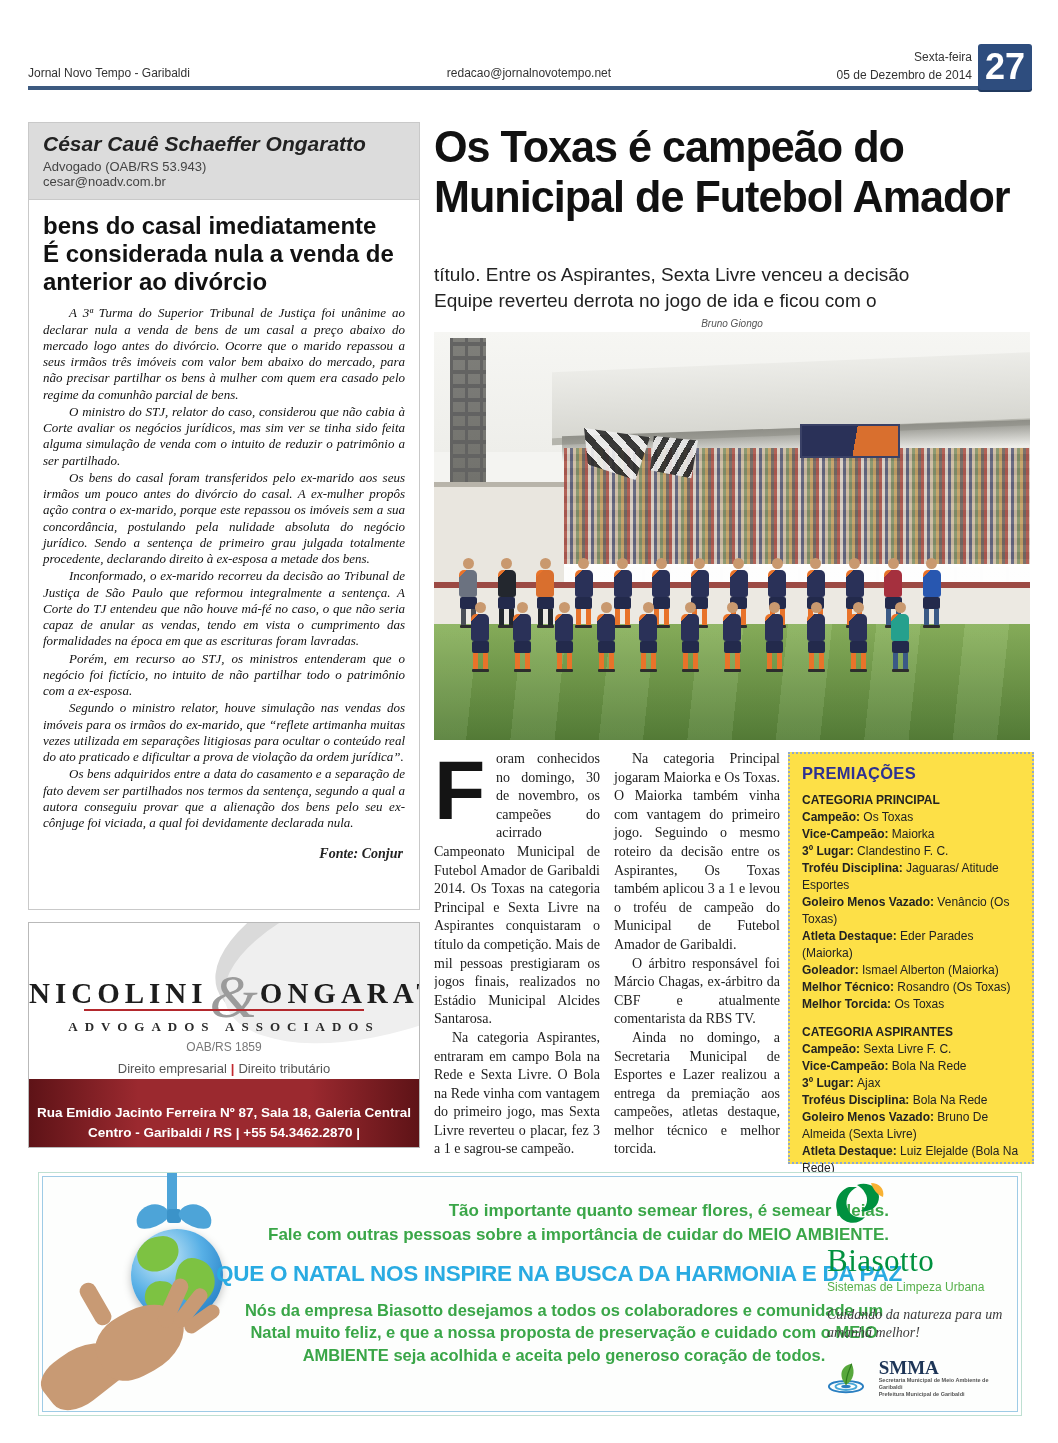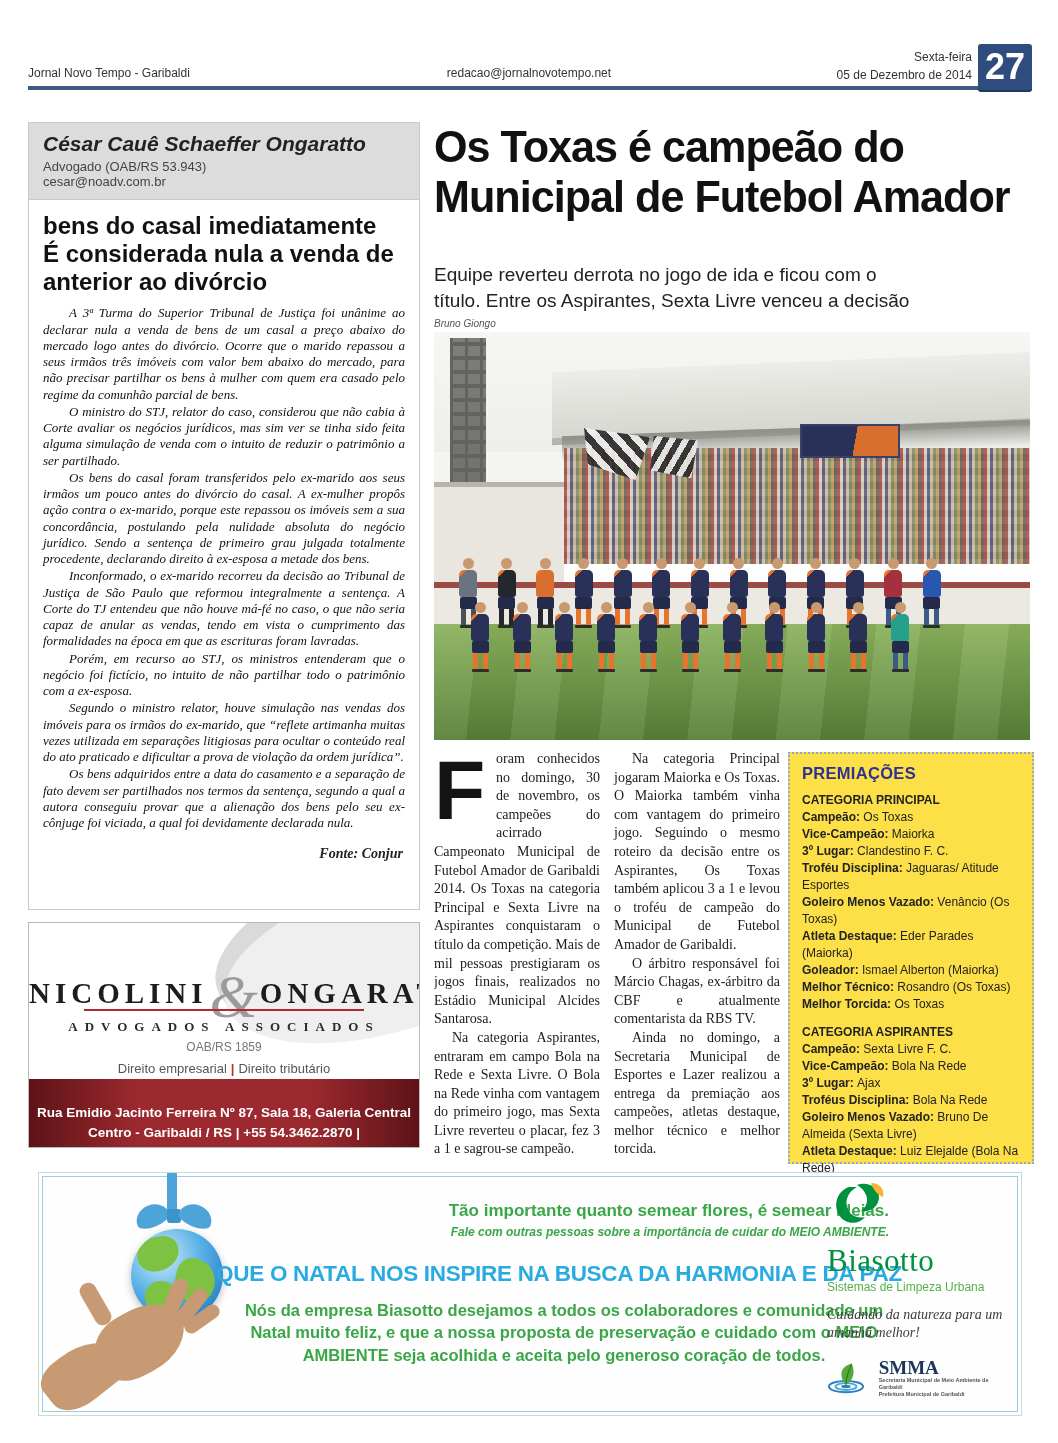--- a/index.html
+++ b/index.html
@@ -49,21 +49,21 @@
   .nic-services .sep{color:#c1272d;font-weight:bold;padding:0 4px;}
   .nic-bar{position:absolute;left:0;right:0;bottom:0;height:44px;
     background:linear-gradient(90deg,#5e1317,#9b292f 28%,#9b292f 72%,#5e1317);
     color:#fff;text-align:center;font-size:13.5px;font-weight:bold;line-height:1.45;padding-top:24px;}
 
   
   .mh{left:434px;top:122px;width:600px;color:#111;font-weight:bold;}
   .mh p{margin:0;font-size:44px;line-height:1.14;letter-spacing:-1px;transform:scaleX(.98);transform-origin:left;white-space:nowrap;}
   .msub{left:434px;top:262px;width:540px;font-size:19px;line-height:1.35;color:#222;}
   .msub p{margin:0;}
-  .mcredit{left:434px;top:318px;width:596px;text-align:left;font-size:10px;font-style:italic;color:#555;}
+  .mcredit{left:434px;top:318px;width:596px;text-align:center;font-size:10px;font-style:italic;color:#555;}
 
   
   .photo{left:434px;top:332px;width:596px;height:408px;background:#f4f4f1;overflow:hidden;}
   .p-sky{position:absolute;left:0;top:0;right:0;height:120px;background:linear-gradient(#f6f6f3,#eeeeea);}
   .p-tower{position:absolute;left:16px;top:6px;width:36px;height:190px;
     background:repeating-linear-gradient(0deg,#4a4a4a 0 4px,transparent 4px 14px),
                repeating-linear-gradient(90deg,#4a4a4a 0 3px,transparent 3px 15px),
                linear-gradient(#6b6b66,#575752);opacity:.85;}
   .p-leftwall{position:absolute;left:0;top:150px;width:138px;height:112px;background:#e9e6df;
     border-top:5px solid #b8b4aa;}
@@ -123,21 +123,21 @@
   .aw-sec{margin-bottom:12px;}
   .aw-sec-h{font-size:12px;font-weight:bold;margin-bottom:2px;}
   .aw-line{font-size:12px;line-height:17px;}
   .aw-line b{font-weight:bold;}
 
   
   .eco{left:38px;top:1172px;width:982px;height:242px;background:#fdfefd;
     border:1px solid #bfe0d2;box-shadow:inset 0 0 0 3px #fff, inset 0 0 0 4px #9ecbe6;}
   .eco-l1,.eco-l2{position:absolute;left:210px;width:640px;text-align:right;color:#3aa648;font-weight:bold;}
   .eco-l1{top:28px;font-size:17px;}
-  .eco-l2{top:52px;font-size:12px;font-style:italic;}
+  .eco-l2{top:52px;font-size:17px;}
   .eco-blue{position:absolute;left:170px;width:700px;top:88px;text-align:center;color:#29abe2;
     font-weight:bold;font-size:22.5px;letter-spacing:-.3px;}
   .eco-l4{position:absolute;left:200px;width:650px;top:126px;text-align:center;color:#3aa648;
     font-weight:bold;font-size:16.5px;line-height:1.35;}
   
   .ribbon{position:absolute;left:128px;top:0;width:10px;height:40px;background:#4da4d8;}
   .bow{position:absolute;left:96px;top:32px;width:78px;height:26px;}
   .bow:before,.bow:after{content:"";position:absolute;top:0;width:34px;height:22px;background:#4da4d8;
     border-radius:60% 60% 60% 60%/80% 80% 40% 40%;}
   .bow:before{left:0;transform:rotate(-22deg);}
@@ -224,22 +224,22 @@
     <div>Rua Emidio Jacinto Ferreira Nº 87, Sala 18, Galeria Central</div>
     <div>Centro - Garibaldi / RS | +55 54.3462.2870 | www.noadv.com.br</div>
   </div>
 </div>
 
 <div class="abs mh">
     <p>Os Toxas é campeão do</p>
     <p>Municipal de Futebol Amador</p>
   </div>
 <div class="abs msub">
+    <p>título. Entre os Aspirantes, Sexta Livre venceu a decisão</p>
     <p>Equipe reverteu derrota no jogo de ida e ficou com o</p>
-    <p>título. Entre os Aspirantes, Sexta Livre venceu a decisão</p>
   </div>
 <div class="abs mcredit">Bruno Giongo</div>
 
 <div class="abs photo">
   <div class="p-sky"></div>
   <div class="p-tower"></div>
   <div class="p-roof"></div>
   <div class="p-roofshadow"></div>
   <div class="p-leftwall"></div>
   <div class="p-crowd"></div>

